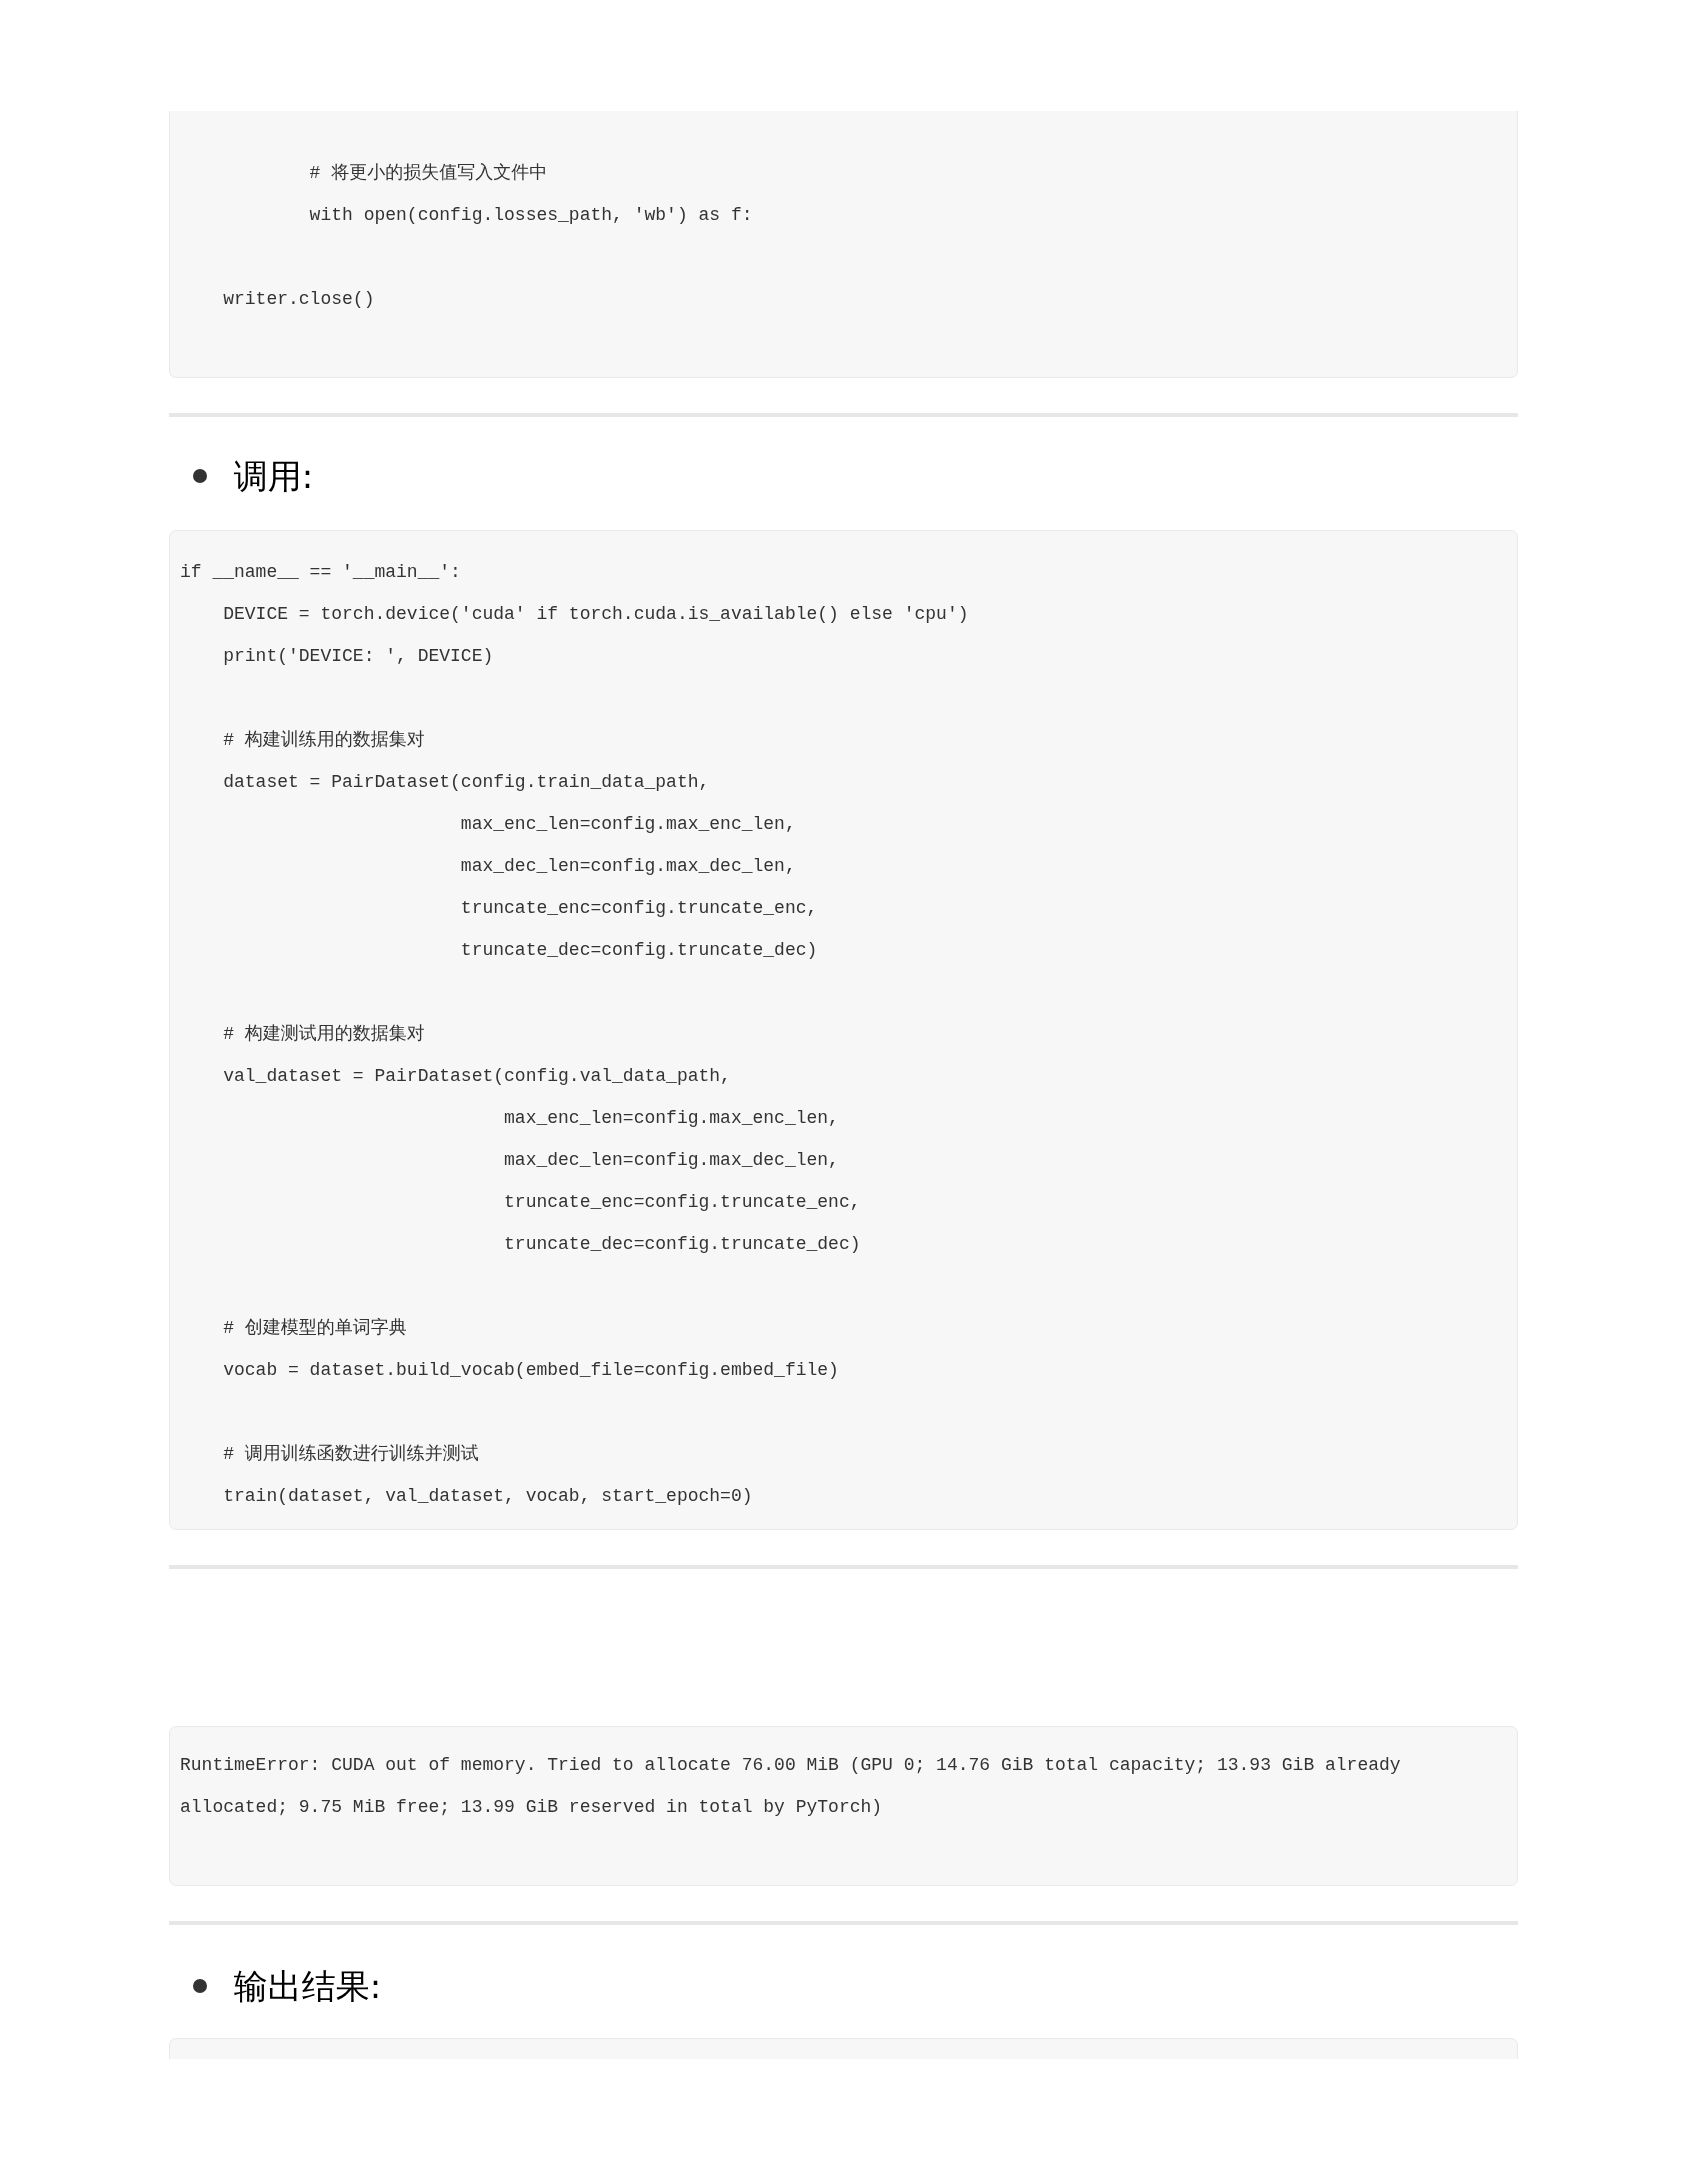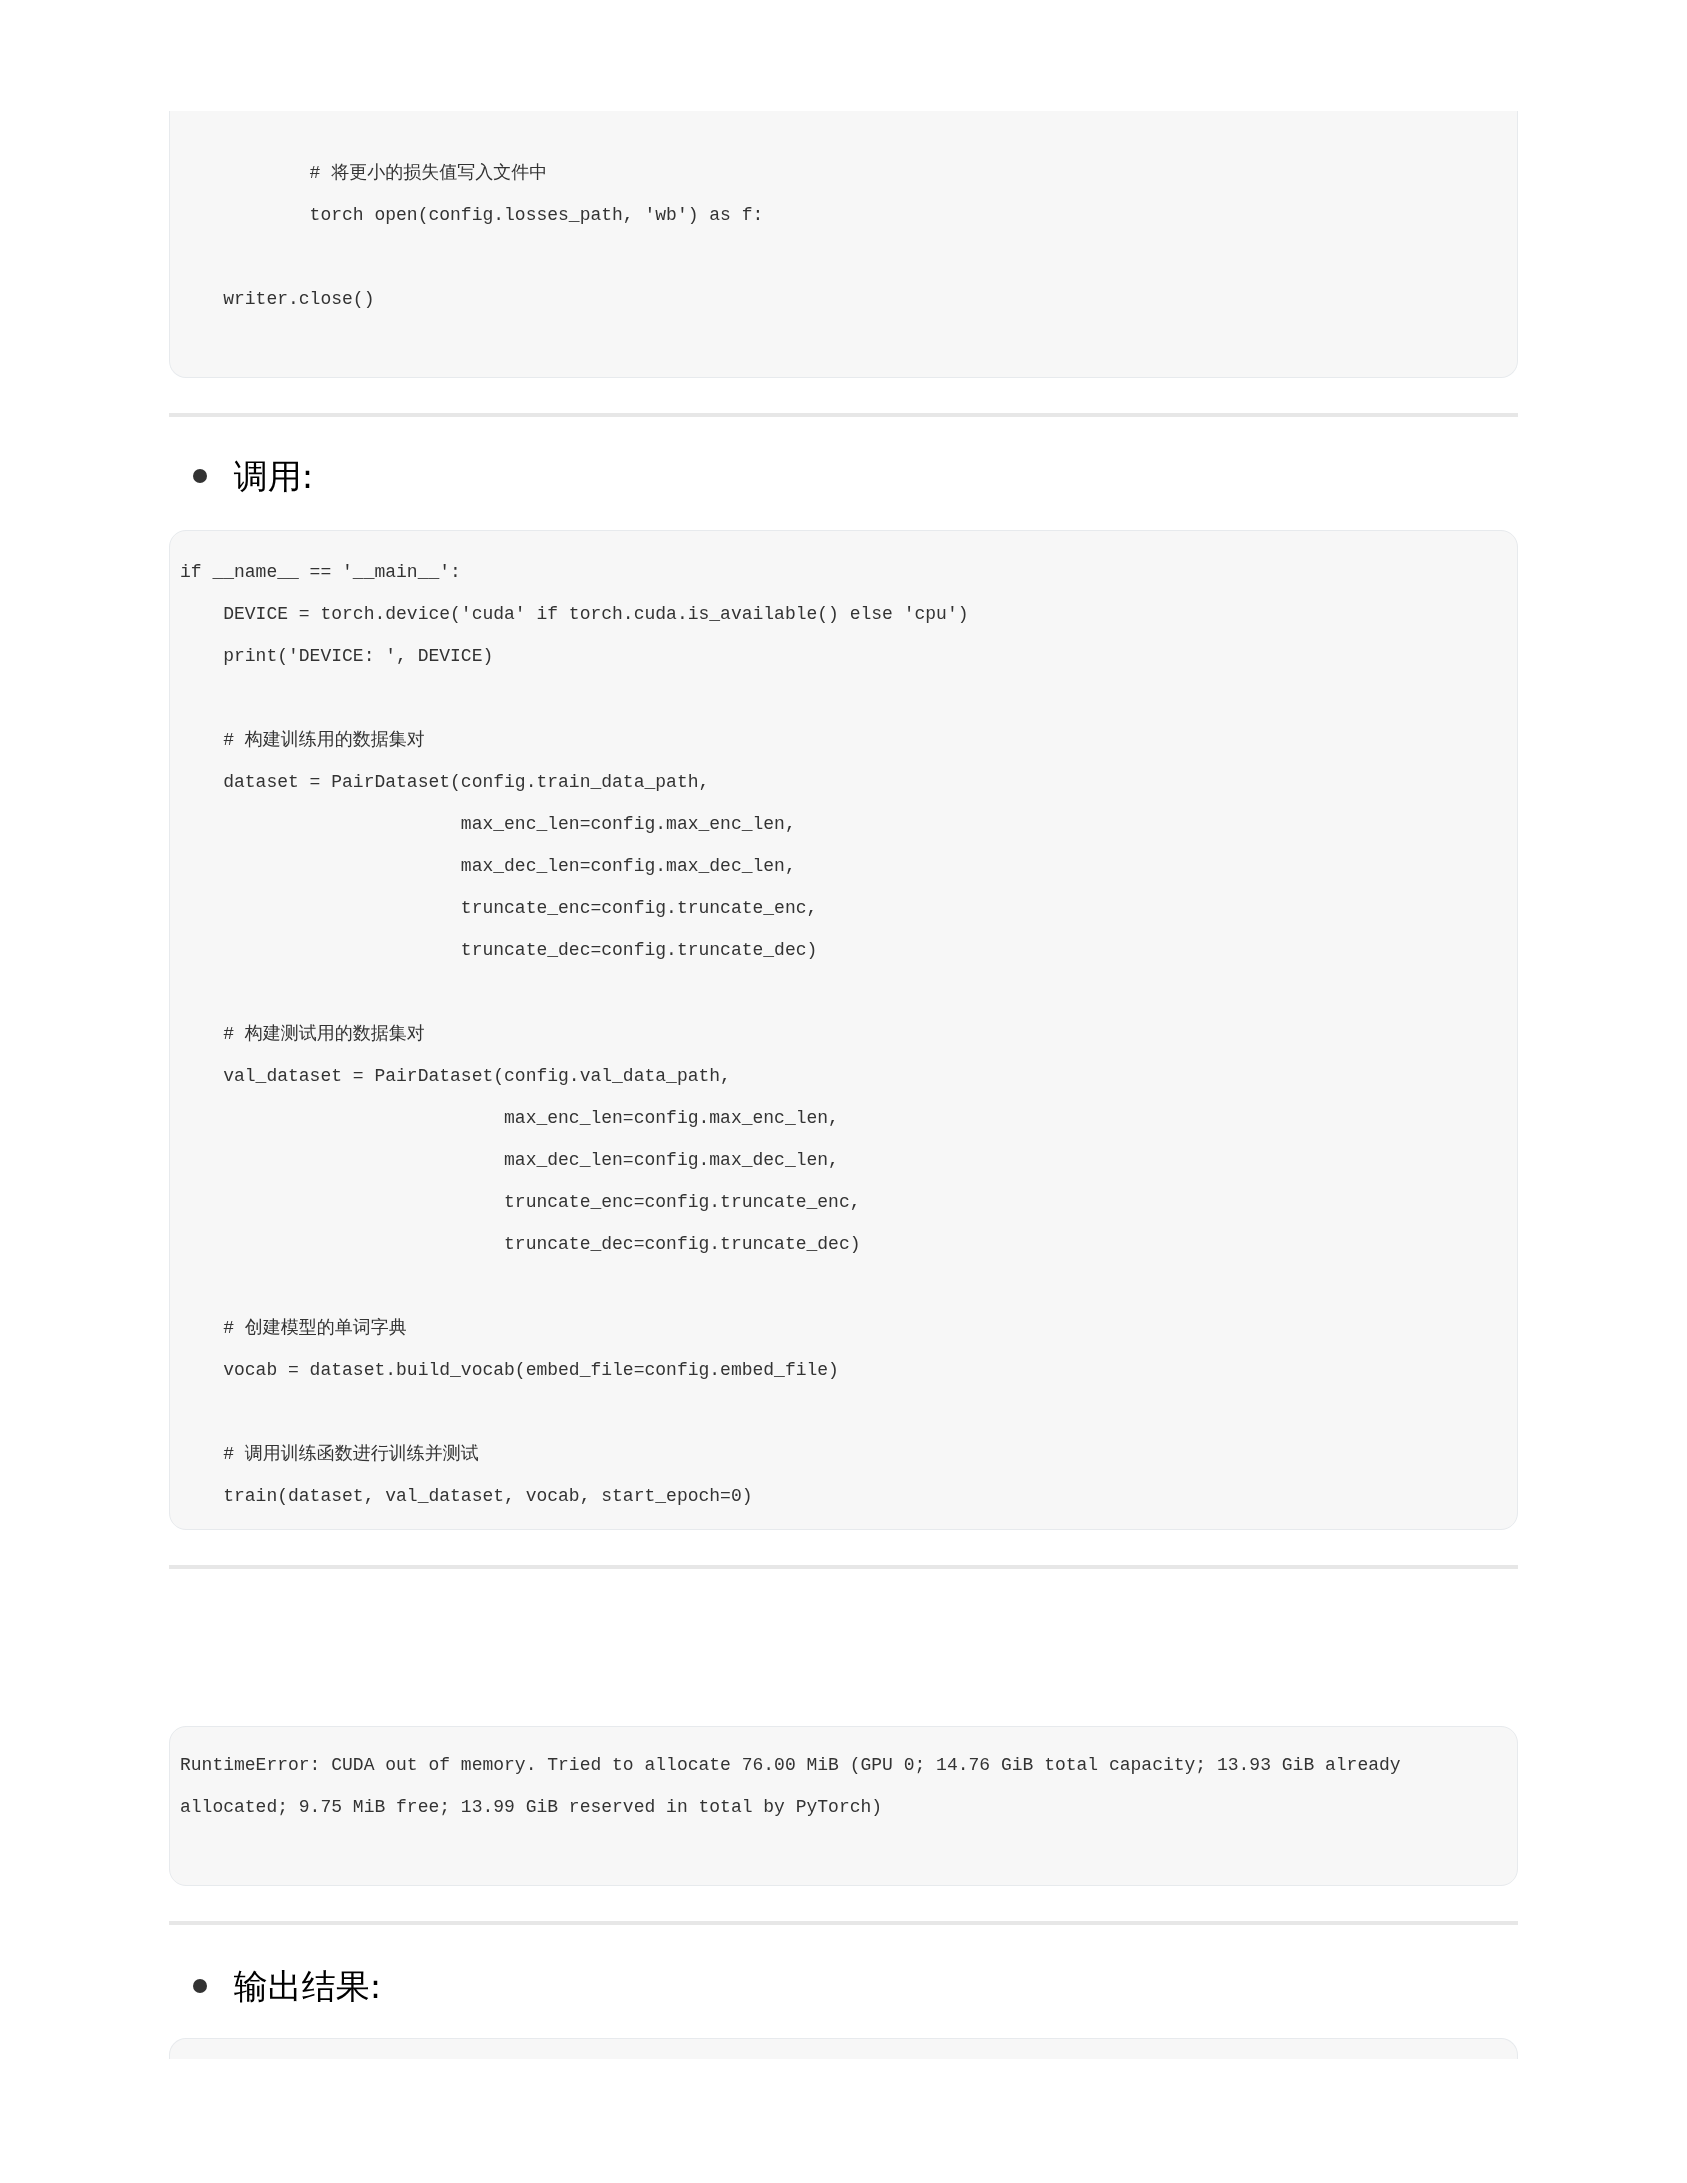--- a/index.html
+++ b/index.html
@@ -1,21 +1,21 @@
 <!DOCTYPE html>
 <html style="font-size:8.8px"><head>
 <meta charset="utf-8">
 <style>
   html, body { margin: 0; padding: 0; background: #ffffff; }
   body { width: 1687px; height: 2183px; position: relative; overflow: hidden;
          font-family: "DejaVu Sans", "Liberation Sans", sans-serif; color: #333333; }
   .page { position: absolute; left: 0; top: 0; width: 1687px; height: 2183px; }
   .code-block {
     position: absolute; left: 169px; width: 1349px;
-    background: #f7f7f7; border: 1.7px solid #e7eaed; border-radius: 17px;
+    background: #f7f7f7; border: 1.7px solid #e7eaed; border-radius: 7px;
     box-sizing: border-box; overflow: hidden;
   }
   .code-block.cont-top { border-top: none; border-top-left-radius: 0; border-top-right-radius: 0; }
   .code-block.cut-bottom { border-bottom: none; border-bottom-left-radius: 0; border-bottom-right-radius: 0; }
   .code {
     margin: 0; padding: 0 10px 0 10px;
     font-family: "Liberation Mono", "DejaVu Sans Mono", monospace;
     font-size: 18px; line-height: 42px; color: #333333;
     white-space: pre; tab-size: 4;
   }
@@ -32,21 +32,21 @@
   .bq-item { position: absolute; left: 69px; top: 0; width: 1213px; display: flex; }
   .bq-dot { width: 14.3px; height: 14.3px; border-radius: 50%; background: #777777; flex: none; margin-top: 16.5px; margin-right: 25px; }
   .bq-text { font-size: 27.6px; line-height: 43px; color: #777777; width: 1185px; }
 </style>
 </head>
 <body>
 
 <div class="page">
 
   <div class="code-block cont-top" style="top:111px; height:267px;">
-    <pre class="code" style="padding-top:41px;"><span class="code-line">            # 将更小的损失值写入文件中</span><span class="code-line">            torch open(config.losses_path, 'wb') as f:</span><span class="code-line"></span><span class="code-line">    writer.close()</span></pre>
+    <pre class="code" style="padding-top:41px;"><span class="code-line">            # 将更小的损失值写入文件中</span><span class="code-line">            with open(config.losses_path, 'wb') as f:</span><span class="code-line"></span><span class="code-line">    writer.close()</span></pre>
   </div>
 
   <div class="divider" style="top:413px;"></div>
 
   <div class="bullet-item" style="top:455px;">
     <span class="bullet-dot"></span>
     <span class="bullet-text">调用:</span>
   </div>
 
   <div class="code-block" style="top:530px; height:1000px;">

